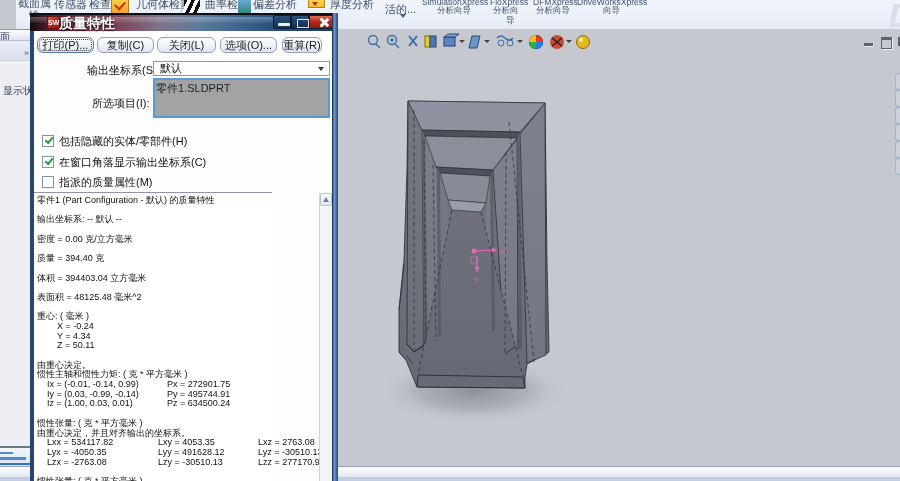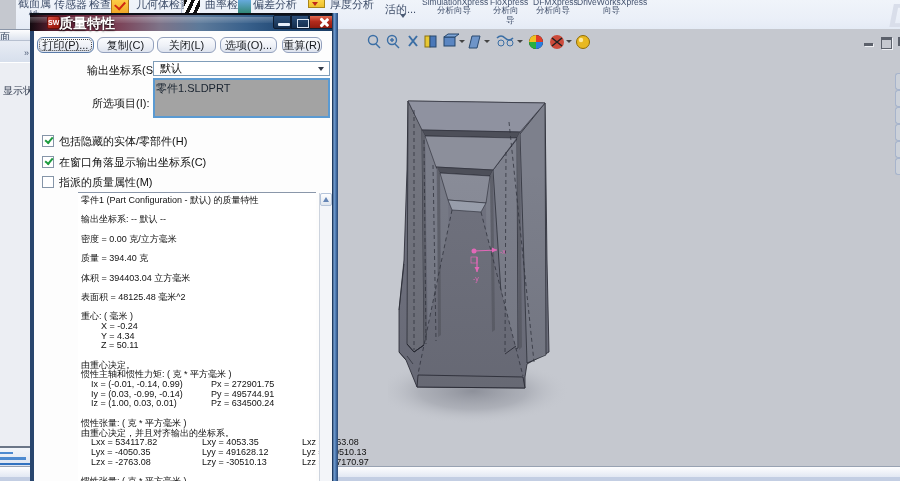--- a/index.html
+++ b/index.html
@@ -65,21 +65,21 @@
 #comboarr{position:absolute;right:5px;top:5px;width:0;height:0;
  border-left:3.5px solid transparent;border-right:3.5px solid transparent;border-top:4.5px solid #333a48;}
 #listbox{position:absolute;left:119px;top:65px;width:177px;height:40px;box-sizing:border-box;
  background:#a3a3a3;border:2px solid #5a9ad2;font-size:11px;color:#1a2430;padding:1px 0 0 1px;}
 .cbrow{position:absolute;left:8px;height:14px;font-size:11px;color:#111;white-space:nowrap;}
 .cbx{display:inline-block;width:12px;height:12px;box-sizing:border-box;border:1px solid #8595a8;
  background:#fff;vertical-align:-2px;margin-right:5px;position:relative;}
 .cbx.on:after{content:"";position:absolute;left:2px;top:1px;width:6px;height:3px;
  border-left:2px solid #1d9b3e;border-bottom:2px solid #1d9b3e;transform:rotate(-50deg);}
 #report{position:absolute;left:0px;top:179px;width:238px;height:289px;background:#fff;
- border-top:1px solid #8a97aa;margin-left:44px;}
+ border-top:1px solid #8a97aa;}
 #rtext{position:absolute;left:3px;top:3px;font-size:9px;line-height:9.7px;color:#111;white-space:nowrap;}
 #rtext div{height:9.7px;}
 .c1{display:inline-block;width:111px;}
 .c2{display:inline-block;width:100px;}
 .i1{display:inline-block;width:120px;}
 #vscroll{position:absolute;right:0px;top:180px;width:13px;height:288px;background:#f3f5f9;
  border-left:1px solid #cdd4de;box-sizing:border-box;}
 #vsbtn{position:absolute;left:0px;top:0px;width:12px;height:13px;background:linear-gradient(#fefefe,#dfe5ee);
  border:1px solid #b5c4da;border-radius:2px;box-sizing:border-box;}
 #vsbtn:after{content:"";position:absolute;left:2px;top:3px;width:0;height:0;

